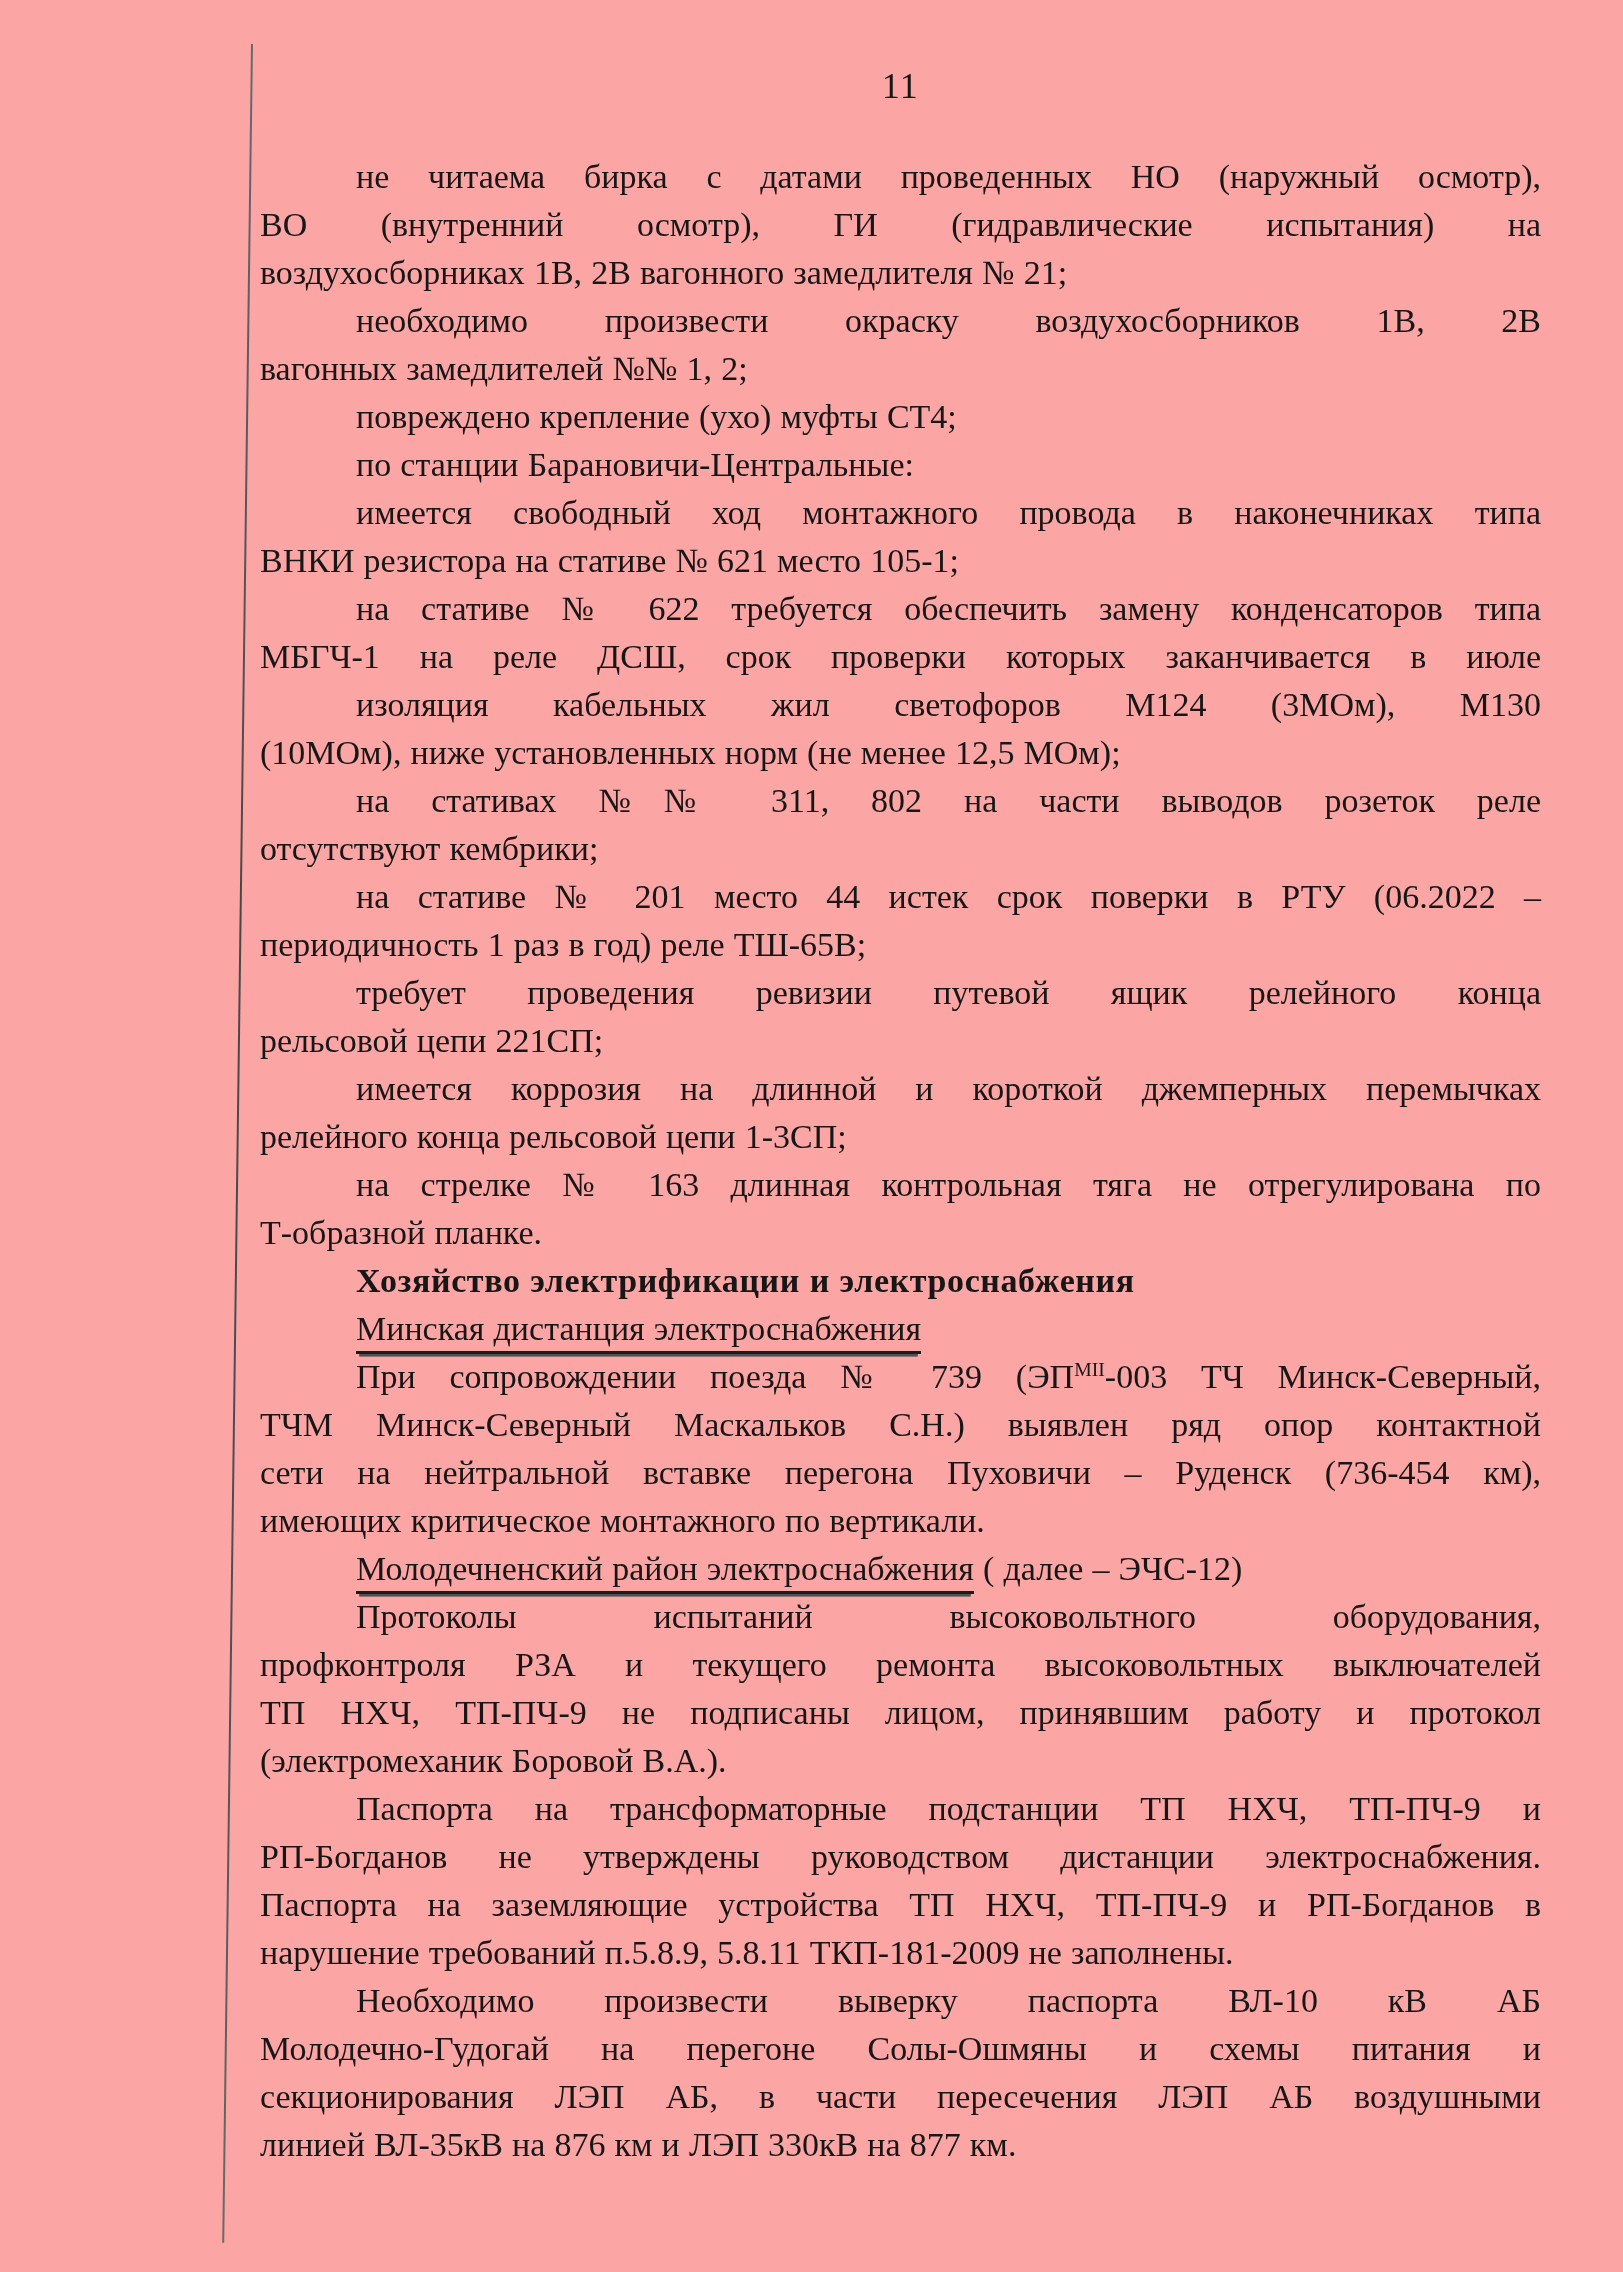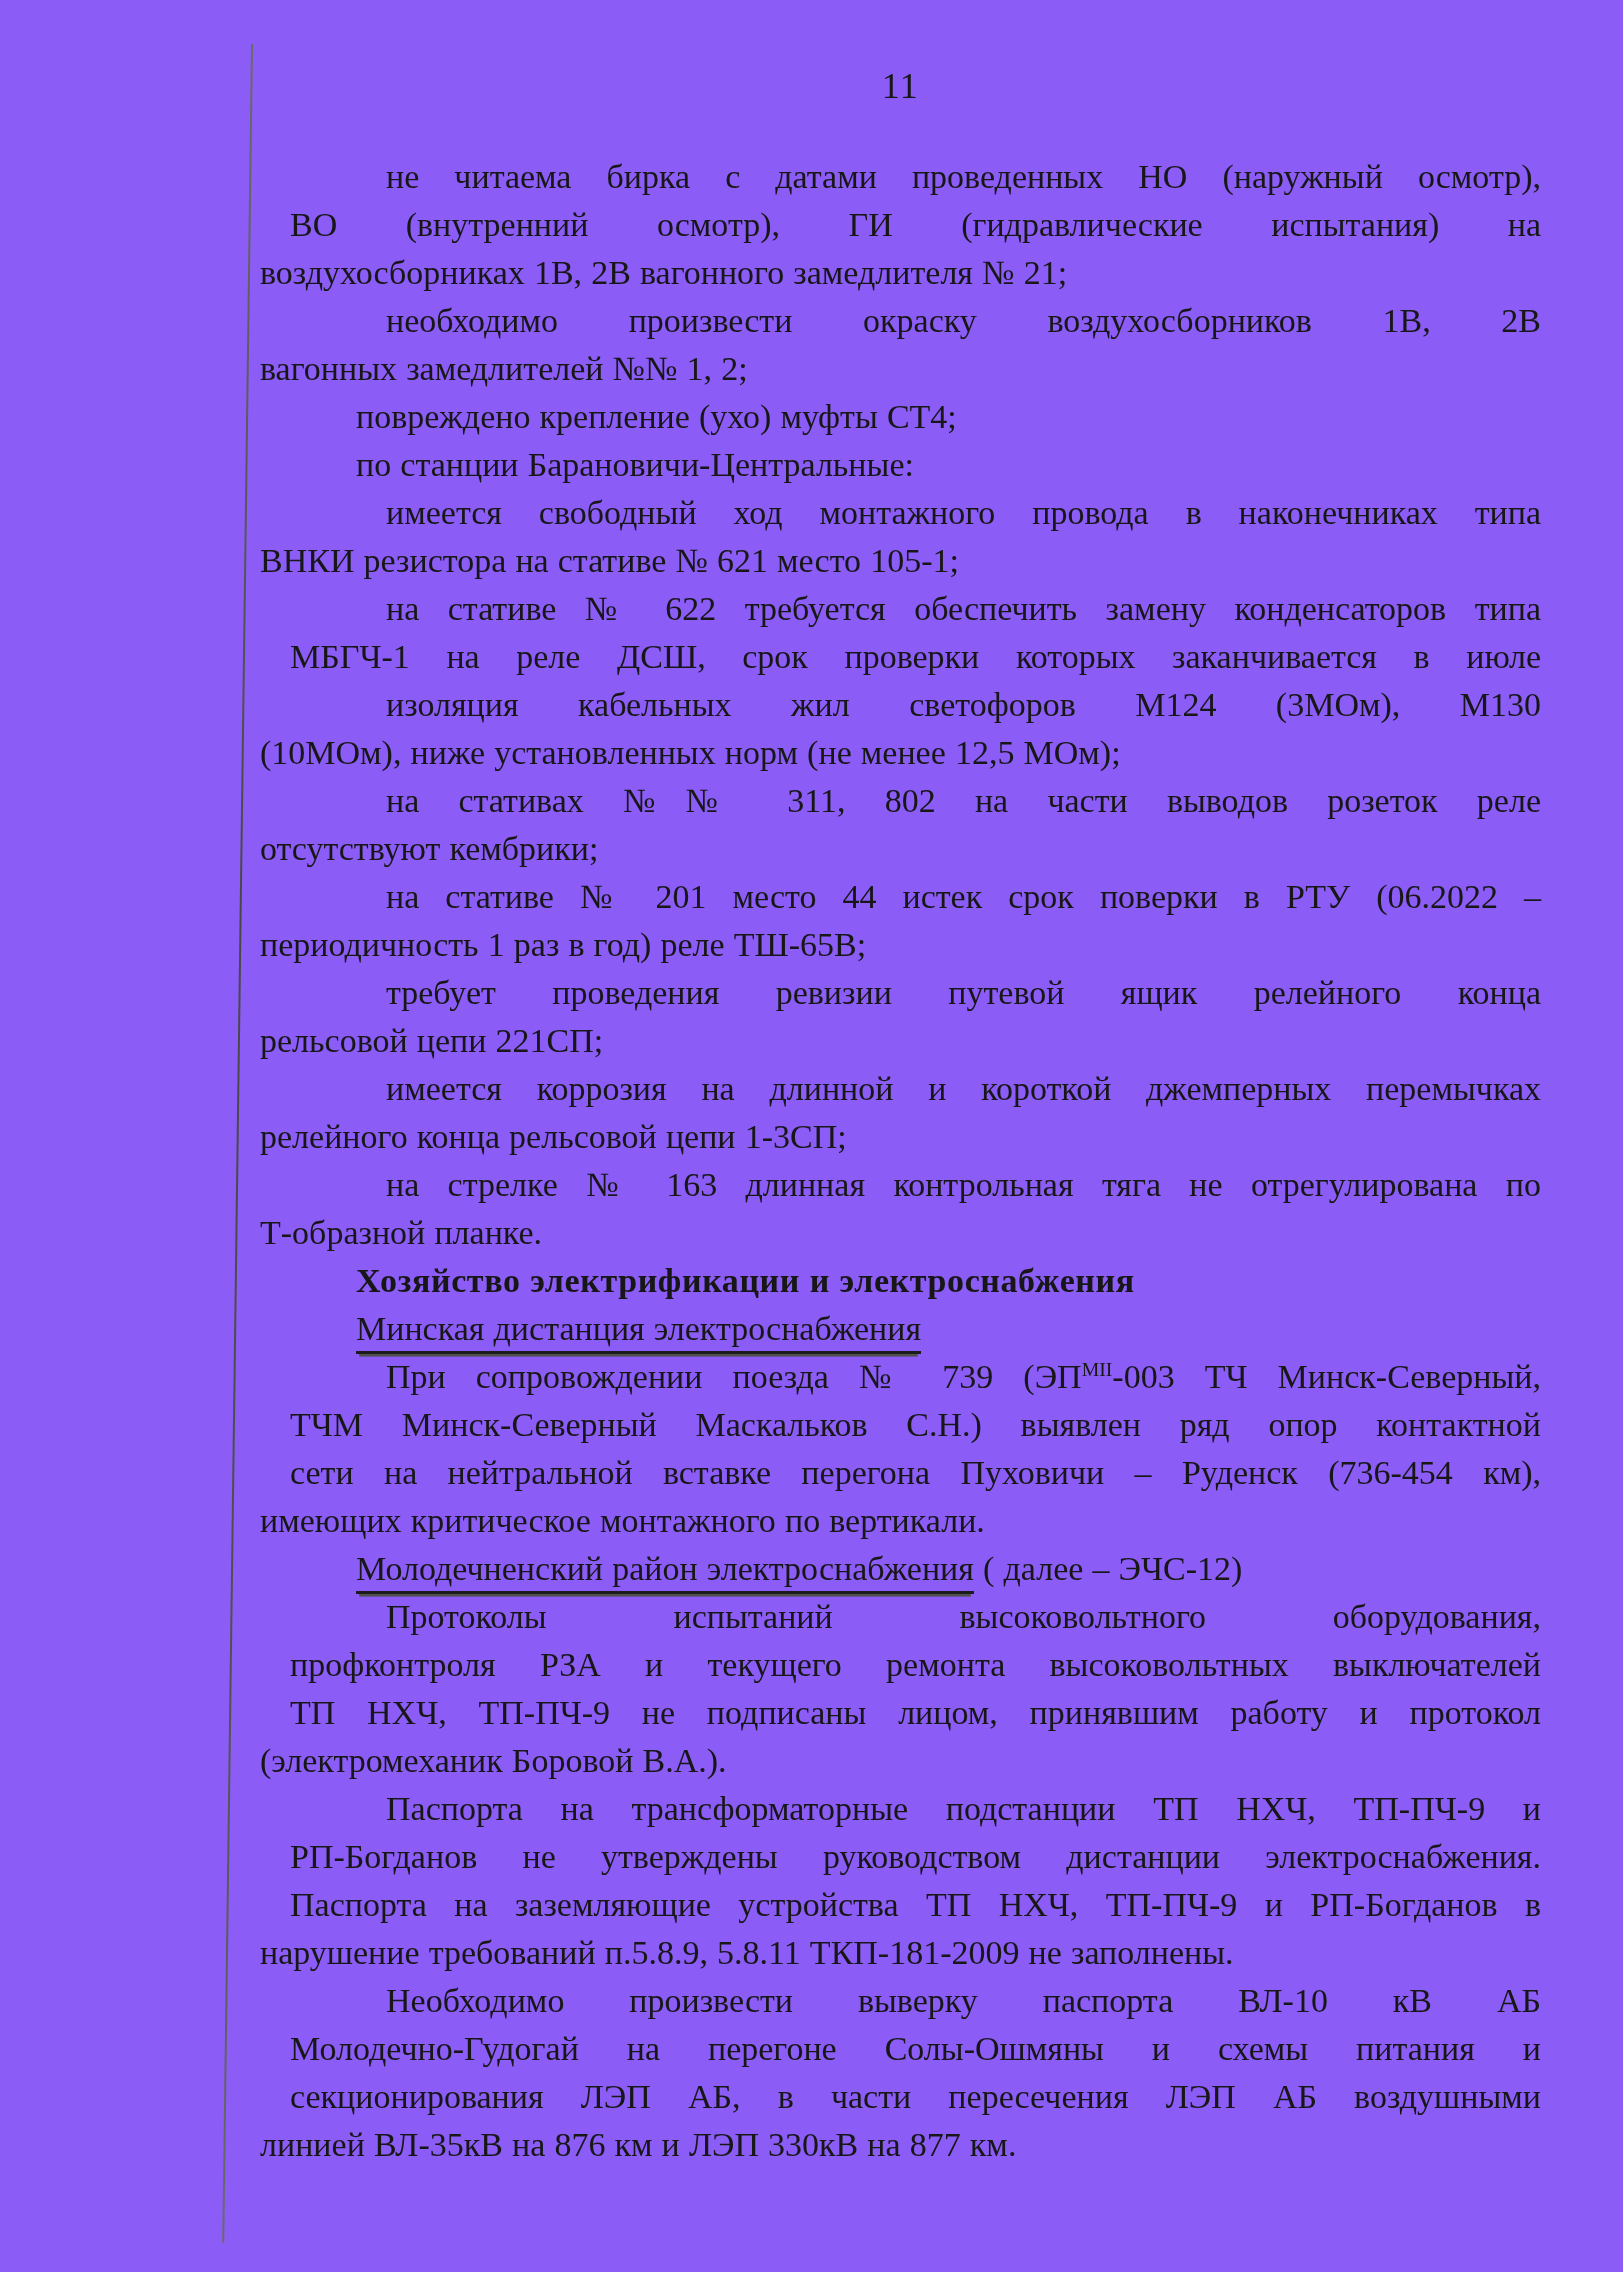--- a/index.html
+++ b/index.html
@@ -1,19 +1,19 @@
 <!DOCTYPE html>
 <html style="font-size:10.3px"><head>
 <meta charset="utf-8">
 <style>
   html,body{margin:0;padding:0;}
   .page{
     position:relative;
     width:1624px;height:2273px;
-    background:#8b5cf6;
+    background:#fca5a5;
     font-family:"Liberation Serif","DejaVu Serif",serif;
     color:#171717;
     overflow:hidden;
   }
   .page-number{
     position:absolute;
     left:260px;top:63px;width:1281px;
     text-align:center;
     font-size:36px;line-height:46px;
     letter-spacing:1.3px;
@@ -27,21 +27,20 @@
     line-height:48px;
     height:48px;
     text-align:left;
     white-space:normal;
     word-spacing:0.6px;
   }
   .line.ind{padding-left:96px;}
   .line.jus{
     text-align:justify;
     text-align-last:justify;
-    margin-left:30px;
   }
   .b{font-weight:bold;letter-spacing:0.6px;}
   .u{
     display:inline-block;
     border-bottom:3.2px solid #1c1c1c;
     padding-bottom:4px;
     box-shadow:0 5.8px 0 -3.2px #4f4f4f;
     line-height:37px;
   }
   sup{

